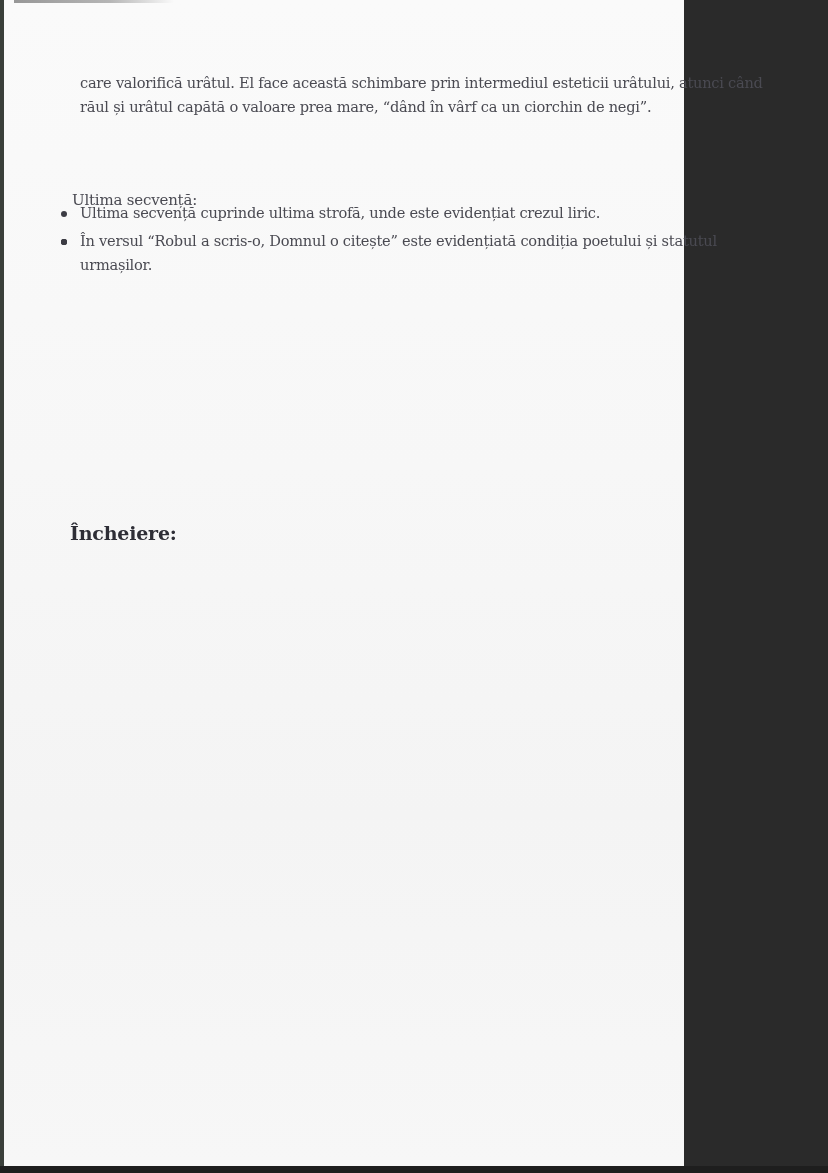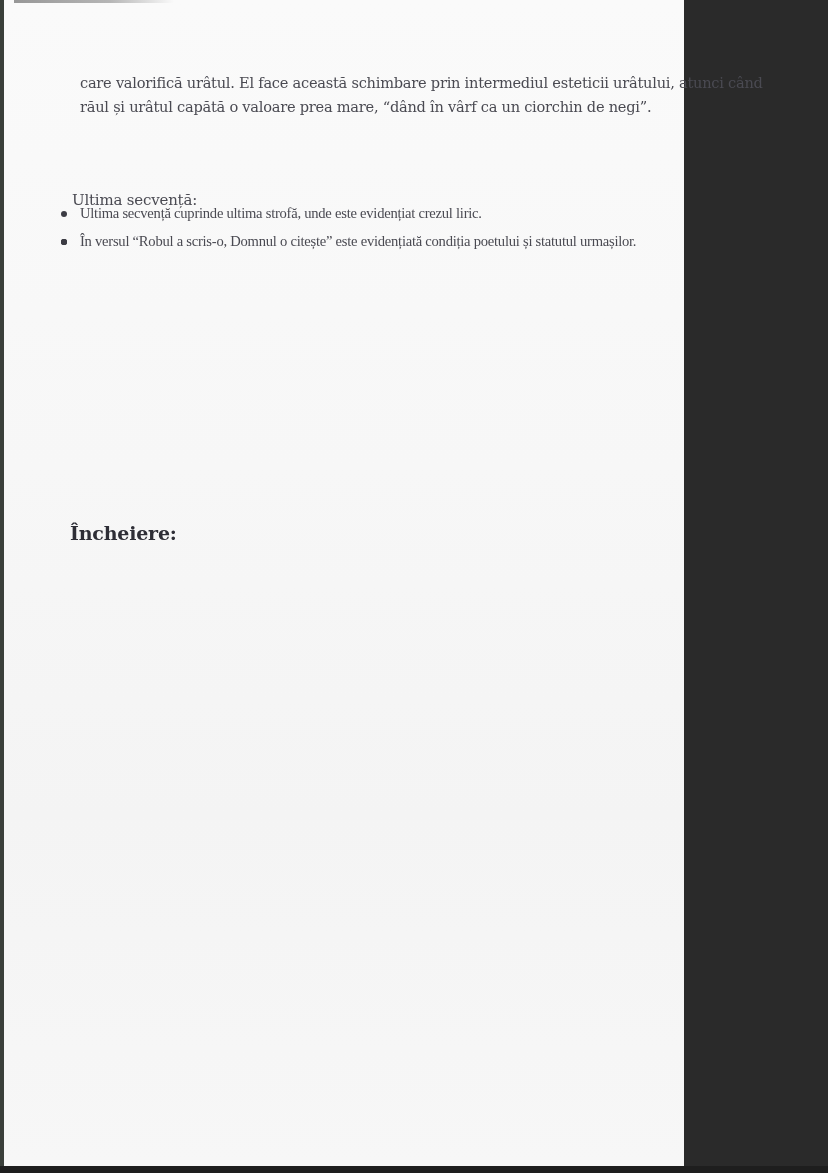--- a/index.html
+++ b/index.html
@@ -43,21 +43,20 @@
       letter-spacing: -0.2px;
     }
     ul.bullets {
       position: absolute;
       left: 54px;
       top: 201px;
       width: 720px;
       margin: 0;
       padding: 0;
       list-style: none;
-      font-family: Liberation Serif, serif;
     }
     ul.bullets li {
       position: relative;
       padding-left: 22px;
       font-size: 14.6px;
       line-height: 24px;
       letter-spacing: -0.25px;
       margin-bottom: 4px;
     }
     ul.bullets li .dot {

